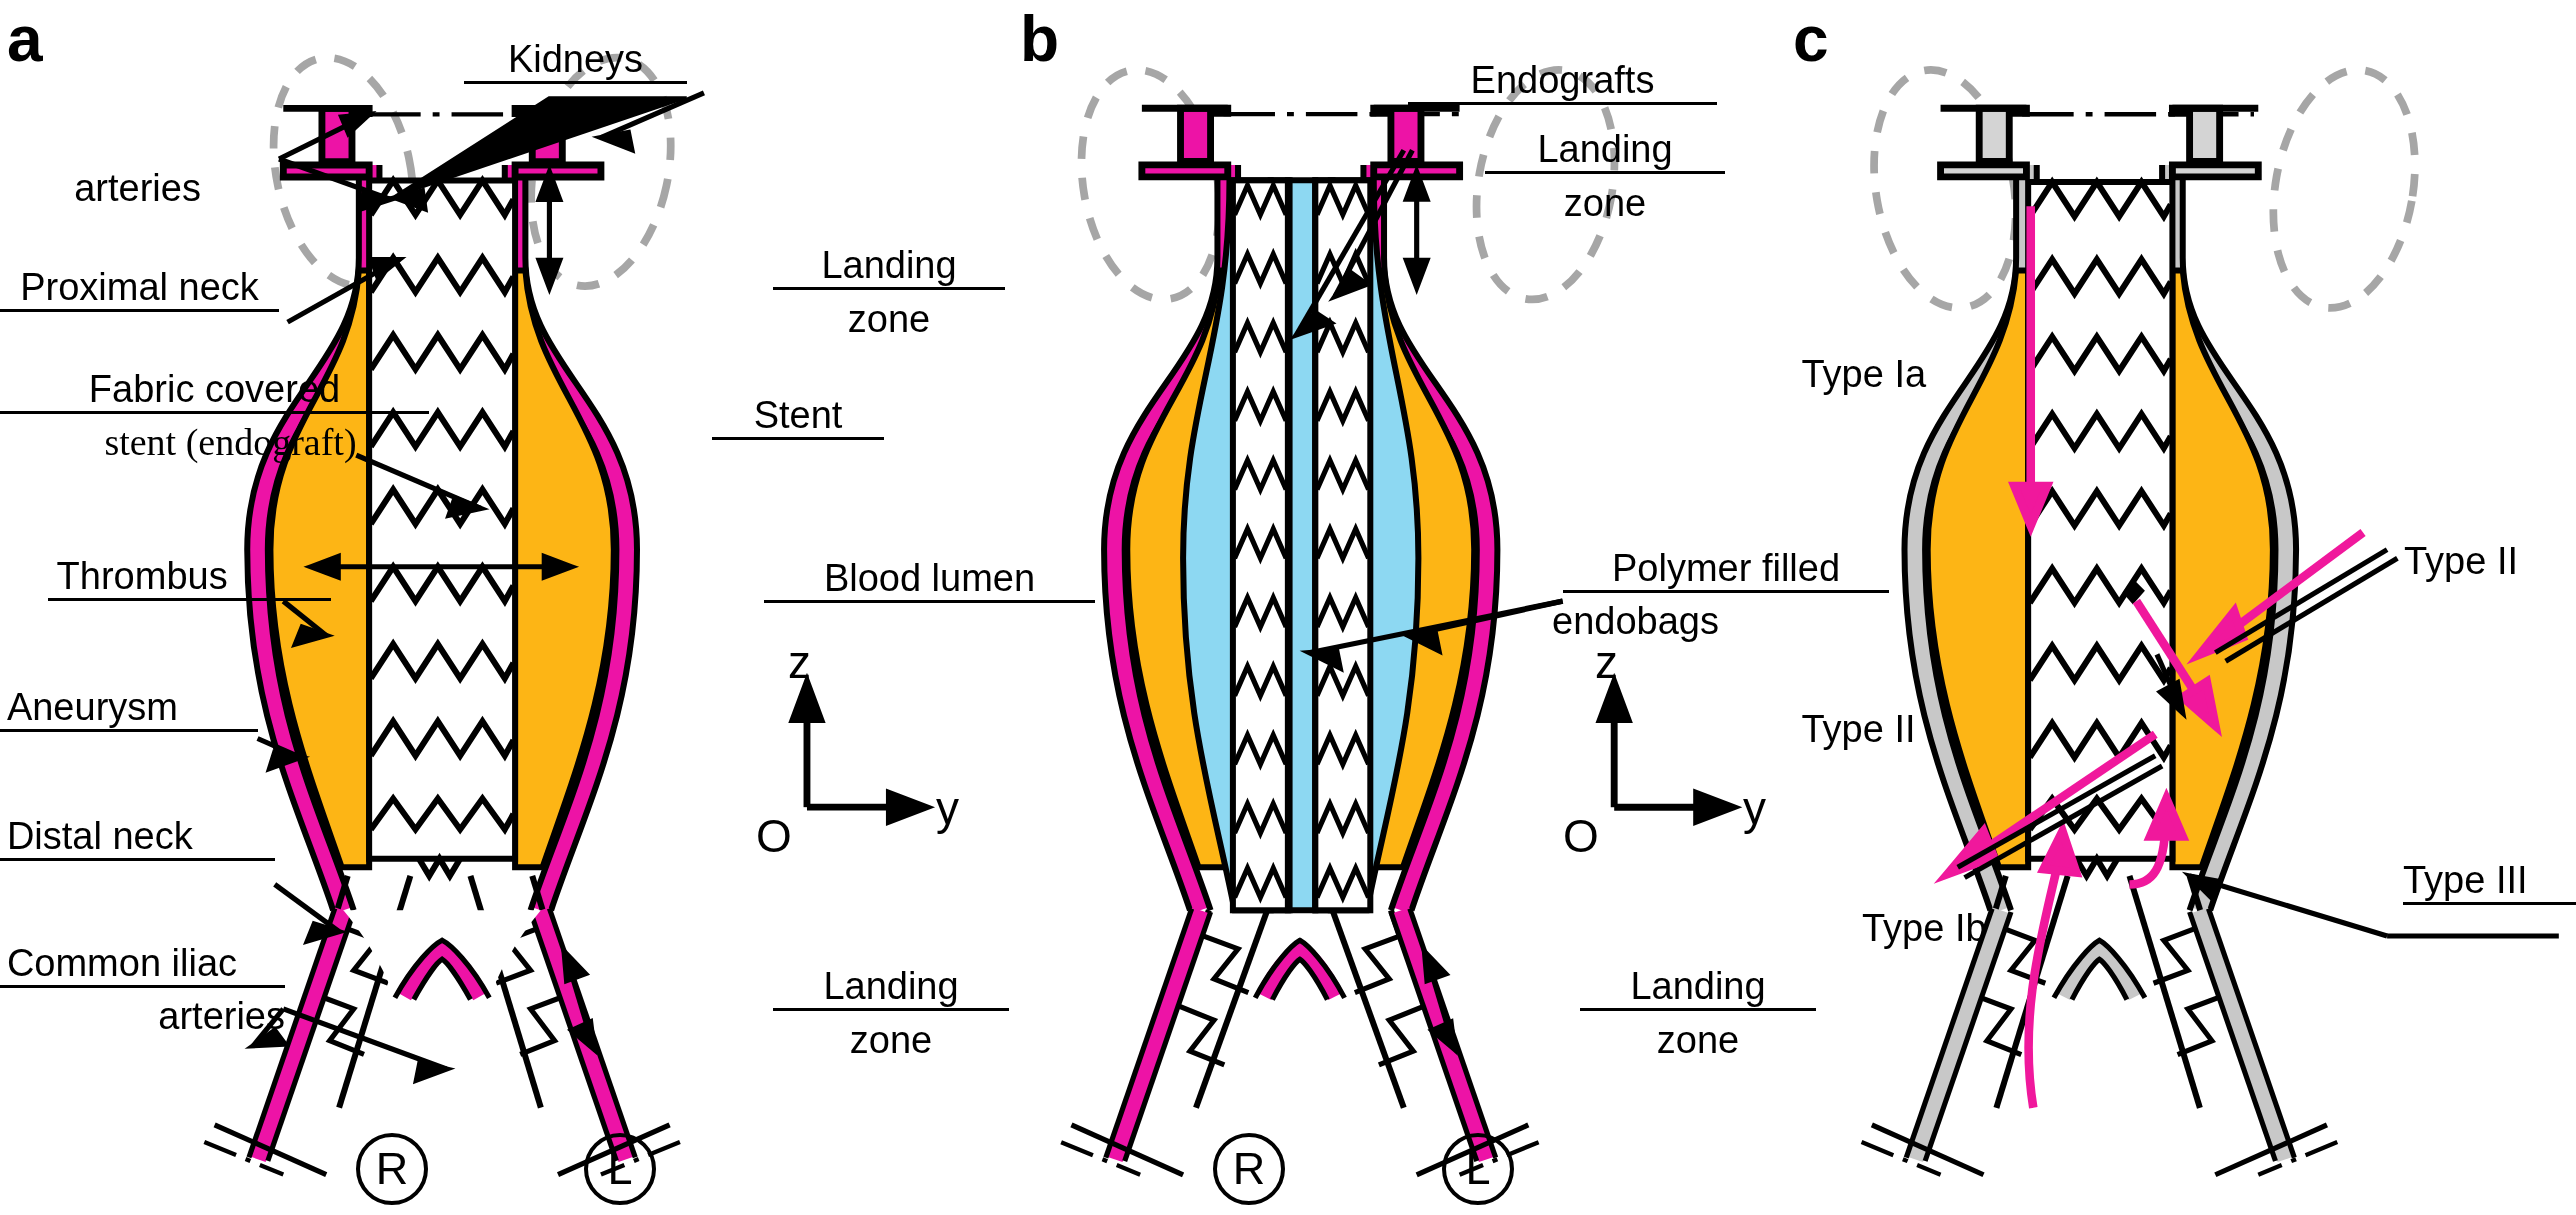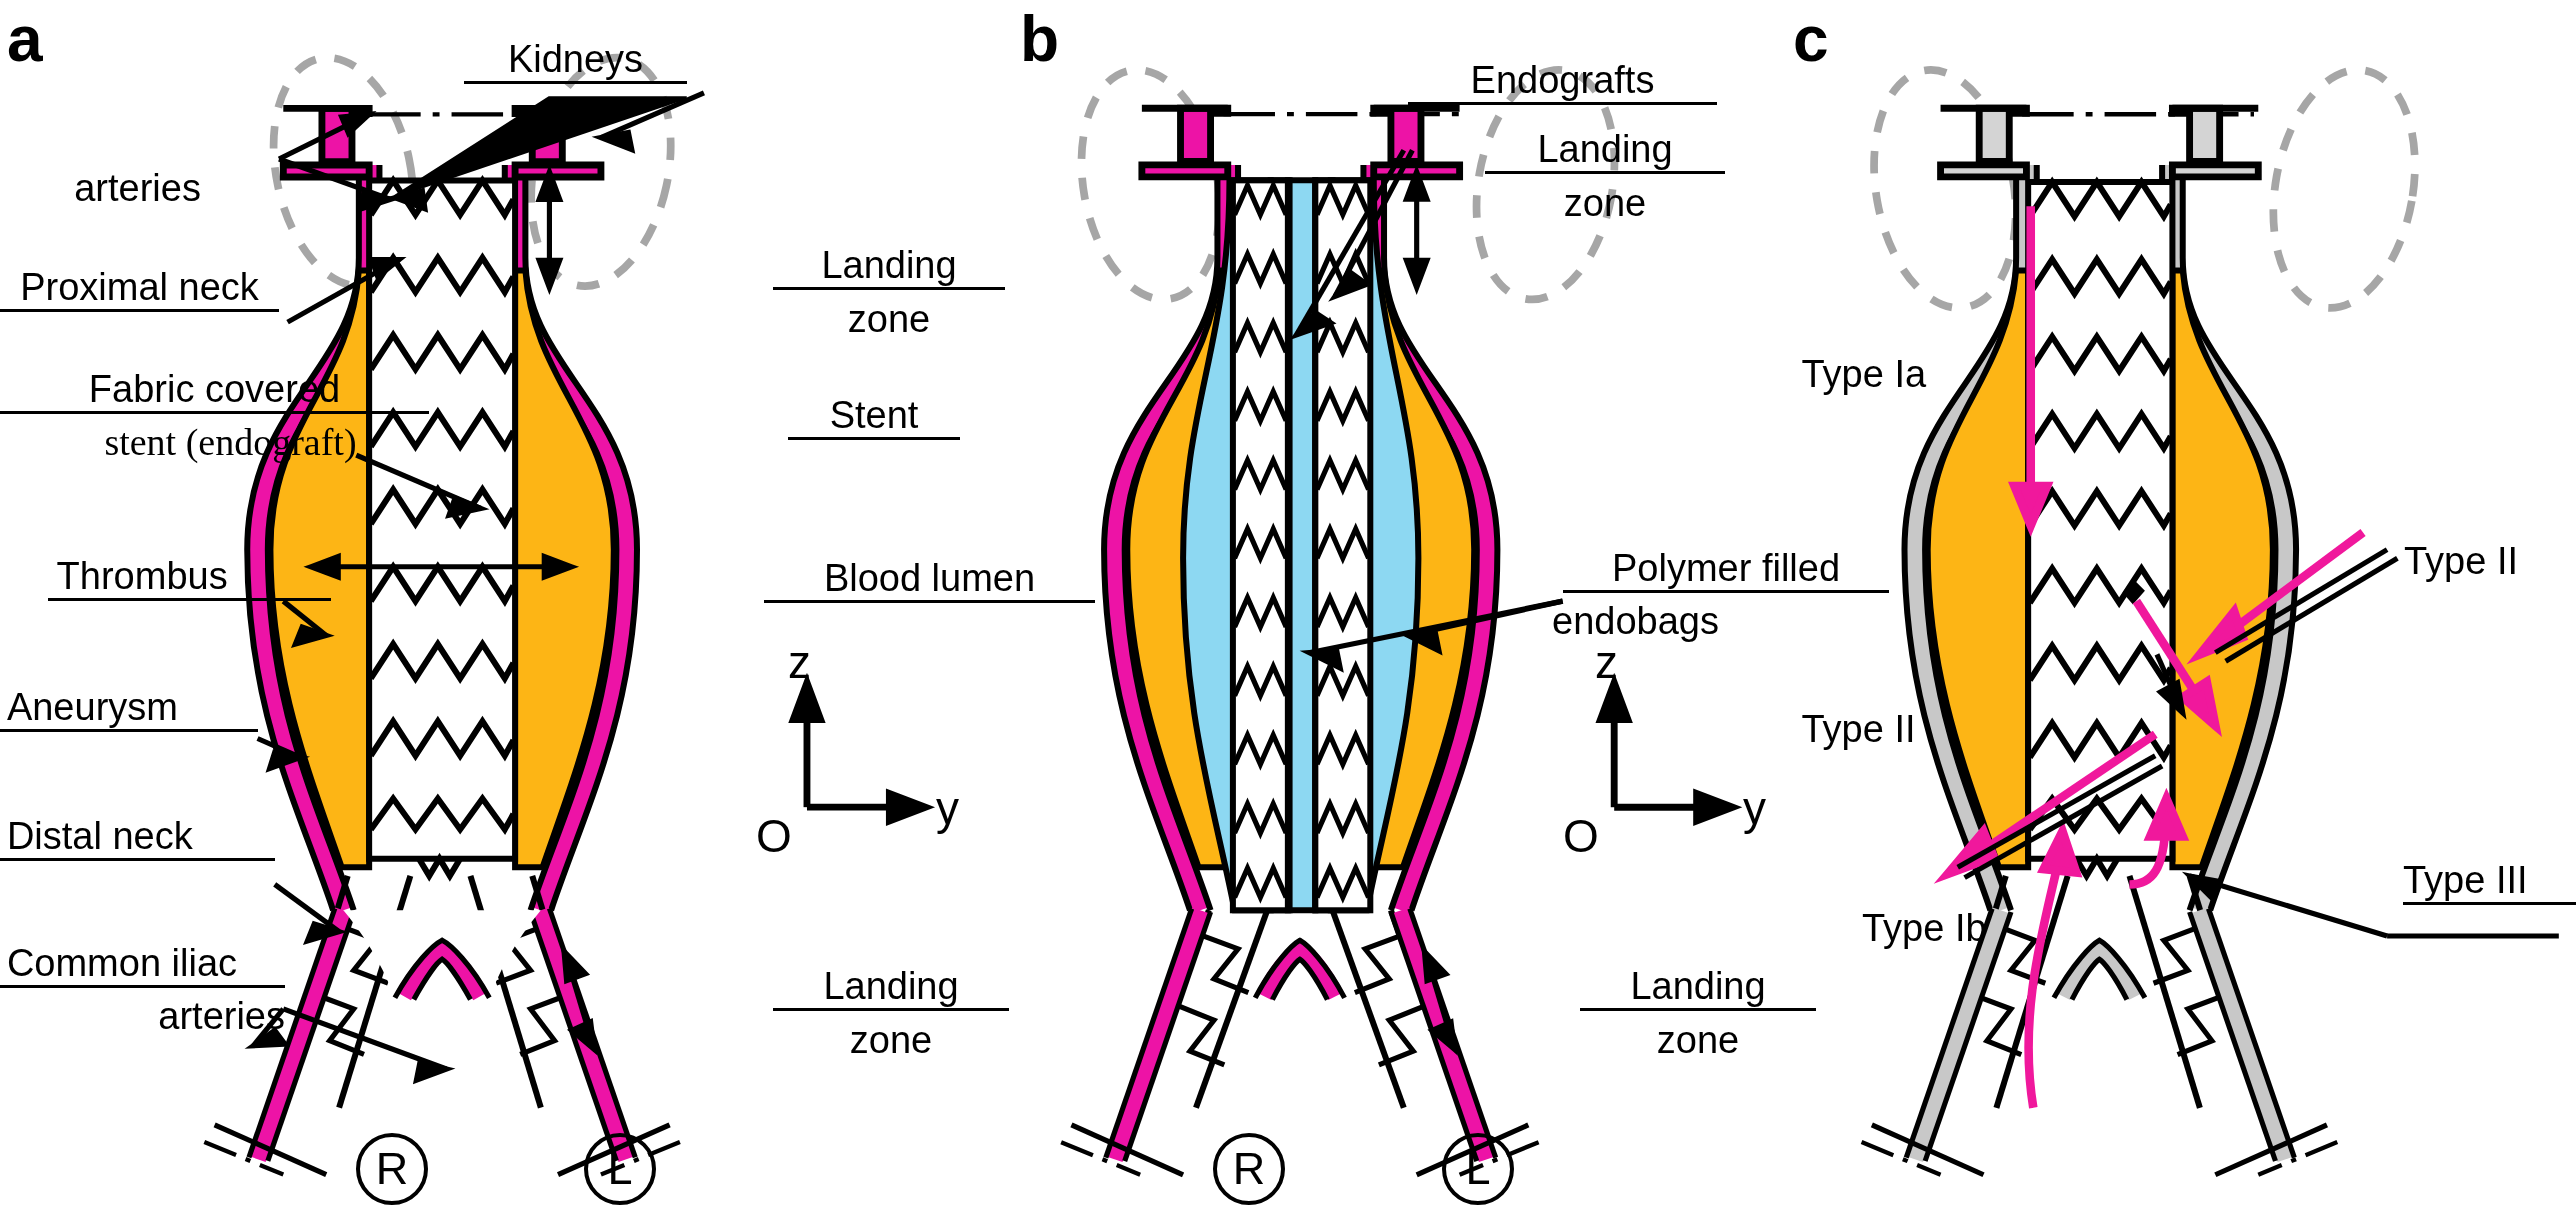--- a/index.html
+++ b/index.html
@@ -193,21 +193,21 @@
       <div class="ctr">Kidneys</div>
     </div>
 
     <div class="lbl ul" style="left:773px;top:245px;width:232px;">
       <div class="ctr">Landing</div>
     </div>
     <div class="lbl" style="left:773px;top:299px;width:232px;">
       <div class="ctr">zone</div>
     </div>
 
-    <div class="lbl ul" style="left:788px;top:395px;width:172px;">
+    <div class="lbl ul" style="left:712px;top:395px;width:172px;">
       <div class="ctr">Stent</div>
     </div>
 
     <div class="lbl ul" style="left:764px;top:558px;width:331px;">
       <div class="ctr">Blood lumen</div>
     </div>
 
     <div class="lbl ul" style="left:773px;top:966px;width:236px;">
       <div class="ctr">Landing</div>
     </div>

